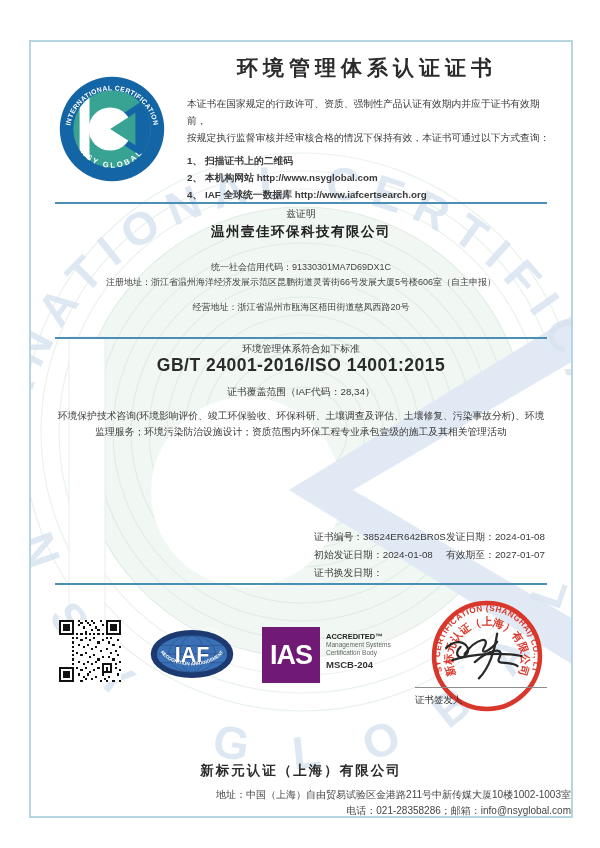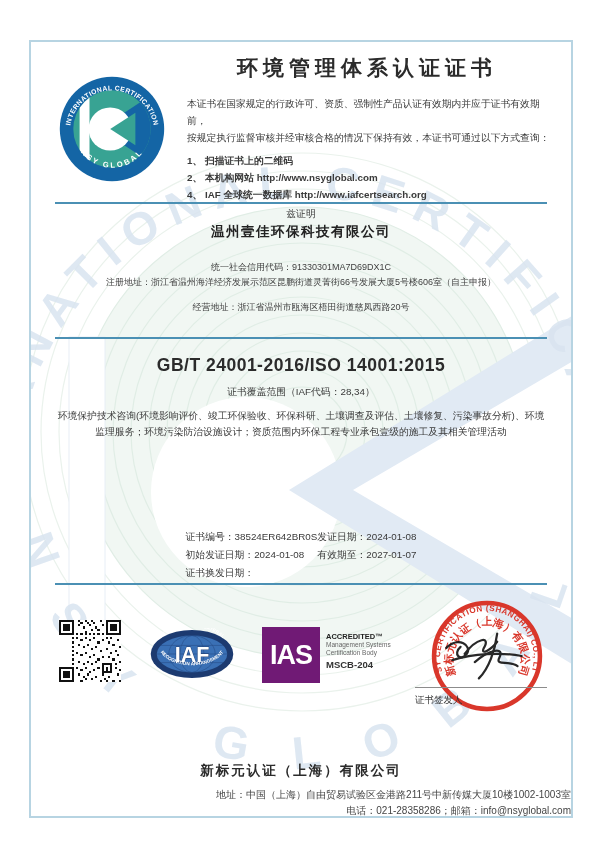--- a/index.html
+++ b/index.html
@@ -21,21 +21,21 @@
   .qlist div{line-height:17px;}
 
   .hr-blue{position:absolute;left:24px;right:24px;height:2px;background:#4b90b4;}
   .t-sm{font-size:9.8px;color:#3a3a3a;}
   .t-xs{font-size:9px;color:#3f3f3f;margin-top:14px;}
   .company{font-size:13.5px;font-weight:bold;letter-spacing:1.5px;color:#222;}
   .gbt{font-size:17.5px;font-weight:bold;color:#2b2b2b;letter-spacing:.5px;}
   .scope{left:22px;right:22px;font-size:9.8px;line-height:16px;color:#3a3a3a;text-align:center;}
 
   .cert-info{position:absolute;left:26px;right:26px;top:486px;display:flex;
-             justify-content:center;font-size:9.8px;line-height:18px;color:#3a3a3a;}
+             justify-content:flex-end;font-size:9.8px;line-height:18px;color:#3a3a3a;}
   .cert-info .col-r{text-align:right;}
 
   
   .qr-svg{position:absolute;left:28px;top:578px;width:62px;height:62px;}
   .iaf-svg{position:absolute;left:118px;top:586px;width:86px;height:52px;}
   .ias-wrap{position:absolute;left:231px;top:585px;display:flex;}
   .ias-box{width:58px;height:56px;background:#701a75;color:#fff;display:flex;
            align-items:center;justify-content:center;font-size:27px;font-weight:bold;letter-spacing:-1px;}
   .ias-txt{margin-left:6px;padding-top:5px;line-height:8px;}
   .ias-accr{font-size:7.5px;font-weight:bold;color:#222;line-height:9px;}
@@ -135,20 +135,21 @@
     <div class="hr-blue" style="top:160px"></div>
 
     <div class="abs center t-sm" style="top:166px">兹证明</div>
     <div class="abs center company" style="top:181px">温州壹佳环保科技有限公司</div>
     <div class="abs center t-xs" style="top:205px">统一社会信用代码：91330301MA7D69DX1C</div>
     <div class="abs center t-xs" style="top:220px">注册地址：浙江省温州海洋经济发展示范区昆鹏街道灵菁街66号发展大厦5号楼606室（自主申报）</div>
     <div class="abs center t-xs" style="top:245px">经营地址：浙江省温州市瓯海区梧田街道慈凤西路20号</div>
 
     <div class="hr-blue" style="top:295px"></div>
 
+    <div class="abs center t-sm" style="top:301px">环境管理体系符合如下标准</div>
     <div class="abs center gbt" style="top:313px">GB/T 24001-2016/ISO 14001:2015</div>
     <div class="abs center t-sm" style="top:344px">证书覆盖范围（IAF代码：28,34）</div>
     <div class="abs scope" style="top:366px">环境保护技术咨询(环境影响评价、竣工环保验收、环保科研、土壤调查及评估、土壤修复、污染事故分析)、环境监理服务；环境污染防治设施设计；资质范围内环保工程专业承包壹级的施工及其相关管理活动</div>
 
     <div class="cert-info">
       <div class="col-l">
         <div>证书编号：38524ER642BR0S</div>
         <div>初始发证日期：2024-01-08</div>
         <div>证书换发日期：</div>
       </div>

